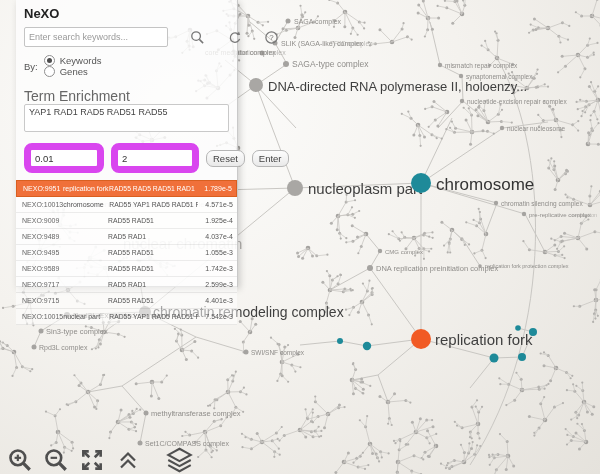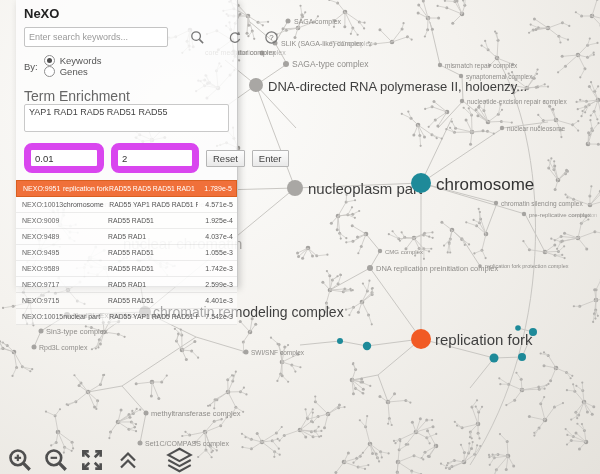--- a/index.html
+++ b/index.html
@@ -34,21 +34,21 @@
   .radio-circ.sel::after{content:"";position:absolute;left:2px;top:2px;width:5px;height:5px;border-radius:50%;background:#4d4d4d}
   .section-heading{font-size:14px;color:#666;margin:11px 0 0 0}
   .query-textarea{
     width:100%;height:28px;box-sizing:border-box;border:1px solid #c9c9c9;background:#fff;
     font-size:9px;color:#444;font-family:"Liberation Sans",sans-serif;resize:none;padding:2px 4px;border-radius:2px;
   }
   .param-row{display:flex;align-items:center;gap:7px;margin-top:7px}
   .param-input{height:14px;border:7px solid #d946ef;background:#fff;font-size:9.5px;color:#333;padding:1px 4px;border-radius:8px}
   .pv{width:58px}.mg{width:66px}
   .btn{
-    font-size:9.5px;color:#444;padding:2px 6px;border:1px solid #b5b5b5;border-radius:1px;
+    font-size:9.5px;color:#444;padding:2px 6px;border:1px solid #b5b5b5;border-radius:7px;
     background:linear-gradient(#fdfdfd,#e9e9e9);cursor:pointer;font-family:"Liberation Sans",sans-serif;
   }
   .results{margin:7px -8px 0 -8px}
   .result-row{
     display:flex;align-items:center;font-size:7px;color:#555;
     padding:4px 4px 4px 6px;background:rgba(255,255,255,0.55);
     border-bottom:1px solid rgba(0,0,0,0.07);cursor:pointer;
   }
   .result-row .c-id{flex:0 0 40px;color:#666}
   .result-row .c-term{flex:0 0 46px;white-space:nowrap;overflow:hidden}

